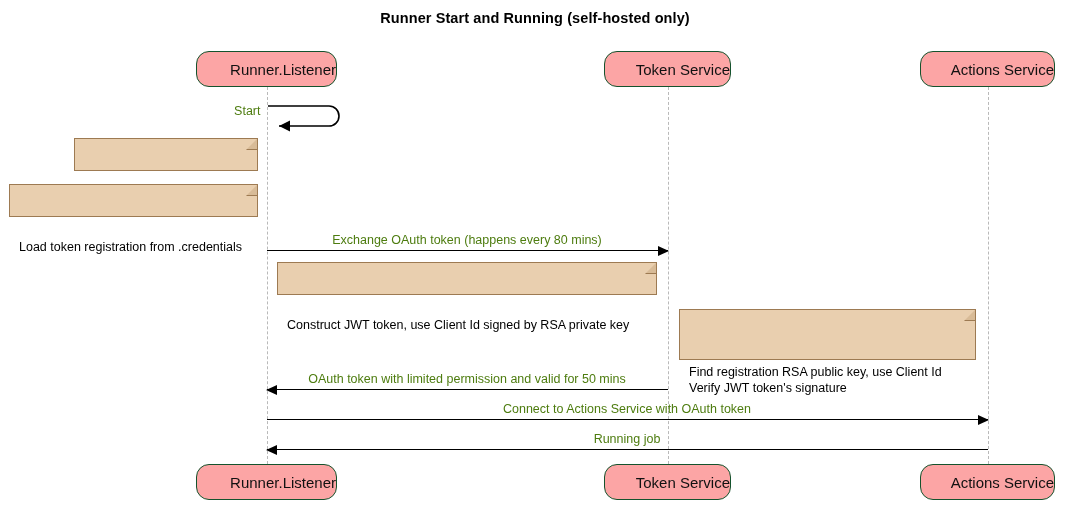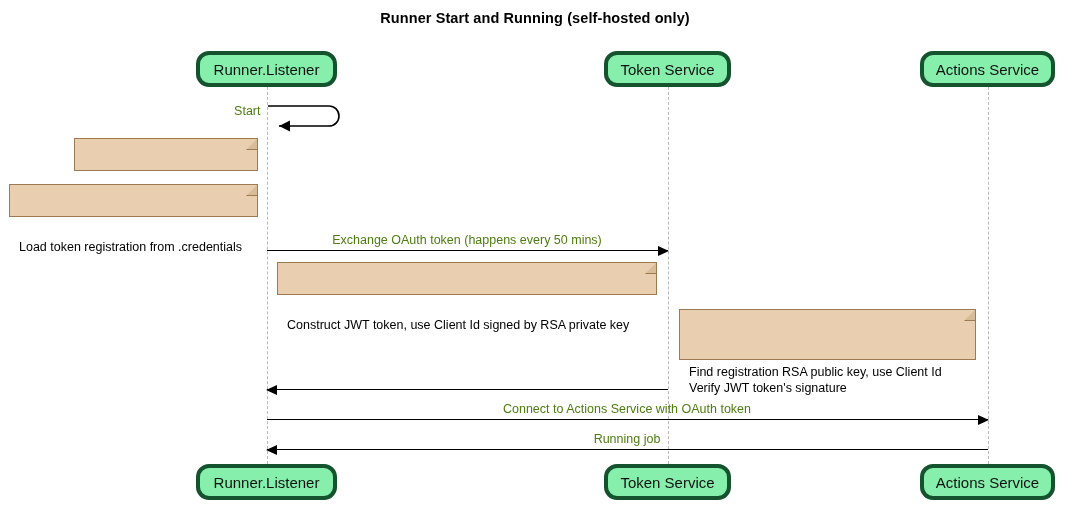--- a/index.html
+++ b/index.html
@@ -34,26 +34,26 @@
     font-size: 14.5px;
     font-weight: bold;
     letter-spacing: 0.1px;
     color: #000000;
   }
 
   
   .participant-box {
     position: absolute;
     box-sizing: border-box;
-    background: #86efac;
-    border: 4px solid #14532d;
+    background: #fca5a5;
+    border: 1px solid #14532d;
     border-radius: 13px;
     display: flex;
     align-items: center;
-    justify-content: center;
+    justify-content: flex-end;
     font-size: 15px;
     color: #111111;
     white-space: nowrap;
   }
 
   
   .lifeline {
     position: absolute;
     width: 0;
     border-left: 1.5px dashed #b9b9b9;
@@ -163,25 +163,26 @@
     <svg width="82" height="30" viewBox="0 0 82 30">
       <path d="M 1 3 L 62 3 A 10 10 0 0 1 62 23 L 12 23" fill="none" stroke="#000000" stroke-width="1.6"></path>
       <polygon points="12,23 23,17.5 23,28.5" fill="#000000"></polygon>
     </svg>
   </div>
   <div class="msg-label" style="left: 206.5px; top: 104px; width: 54px; text-align: right;">Start</div>
 
   <div class="msg" style="left: 266.5px; width: 401px; top: 250px;">
     <span class="arrowhead right"></span>
   </div>
-  <div class="msg-label" style="left: 266.5px; width: 401px; top: 233px;">Exchange OAuth token (happens every 50 mins)</div>
+  <div class="msg-label" style="left: 266.5px; width: 401px; top: 233px;">Exchange OAuth token (happens every 80 mins)</div>
 
   <div class="msg" style="left: 266.5px; width: 401px; top: 389px;">
     <span class="arrowhead left"></span>
   </div>
+  <div class="msg-label" style="left: 266.5px; width: 401px; top: 372px;">OAuth token with limited permission and valid for 50 mins</div>
 
   <div class="msg" style="left: 266.5px; width: 721px; top: 419px;">
     <span class="arrowhead right"></span>
   </div>
   <div class="msg-label" style="left: 266.5px; width: 721px; top: 402px;">Connect to Actions Service with OAuth token</div>
 
   <div class="msg" style="left: 266.5px; width: 721px; top: 449px;">
     <span class="arrowhead left"></span>
   </div>
   <div class="msg-label" style="left: 266.5px; width: 721px; top: 432px;">Running job</div>

